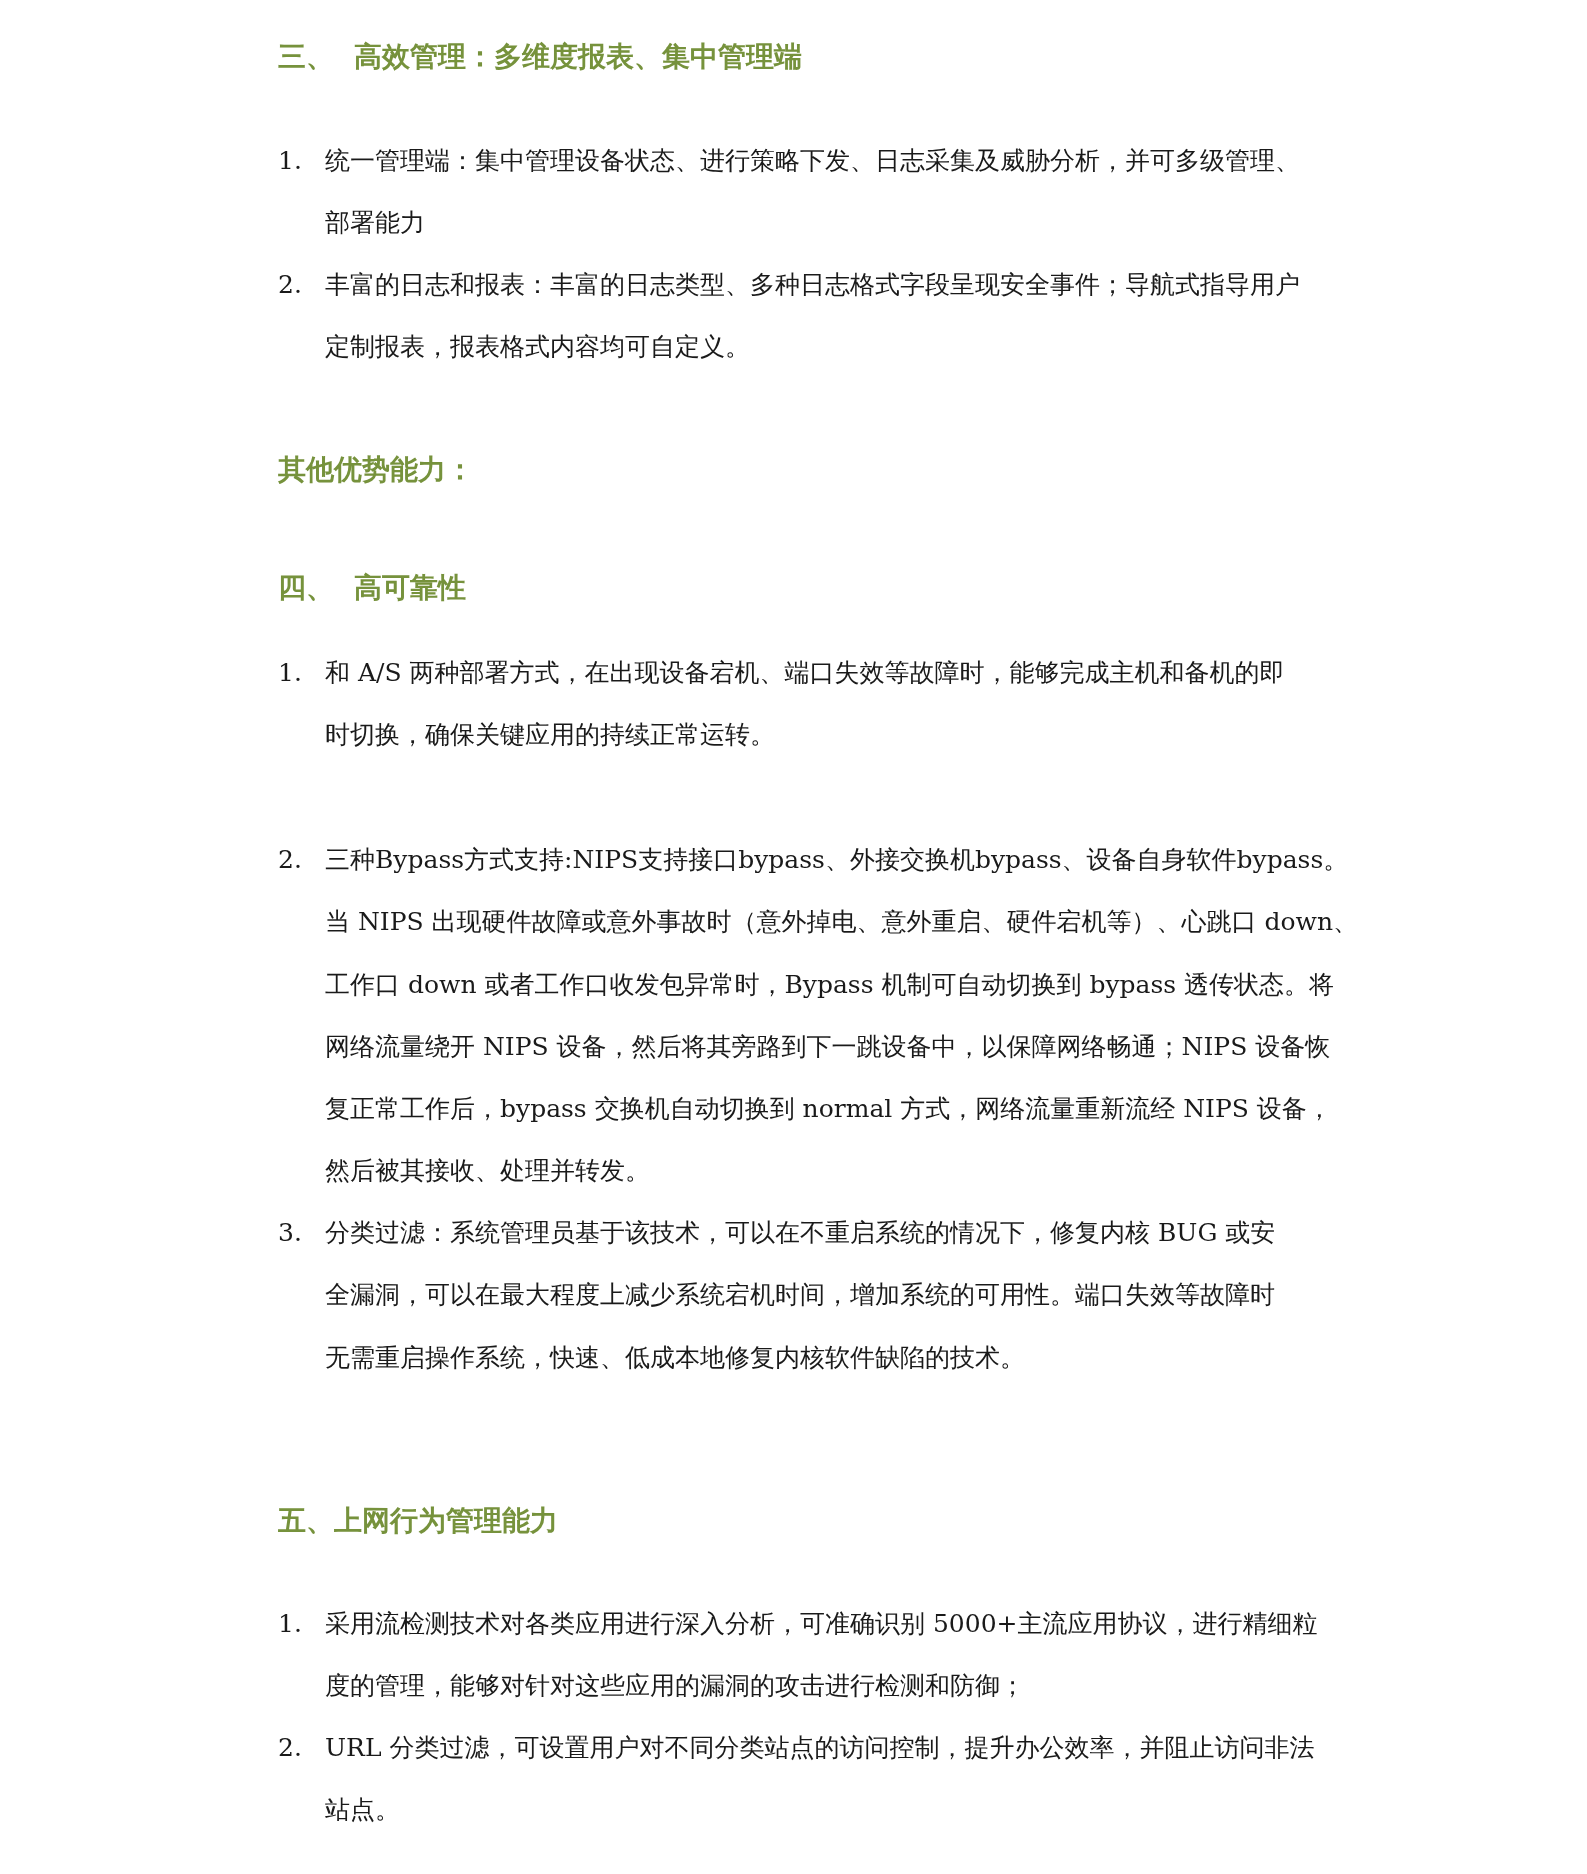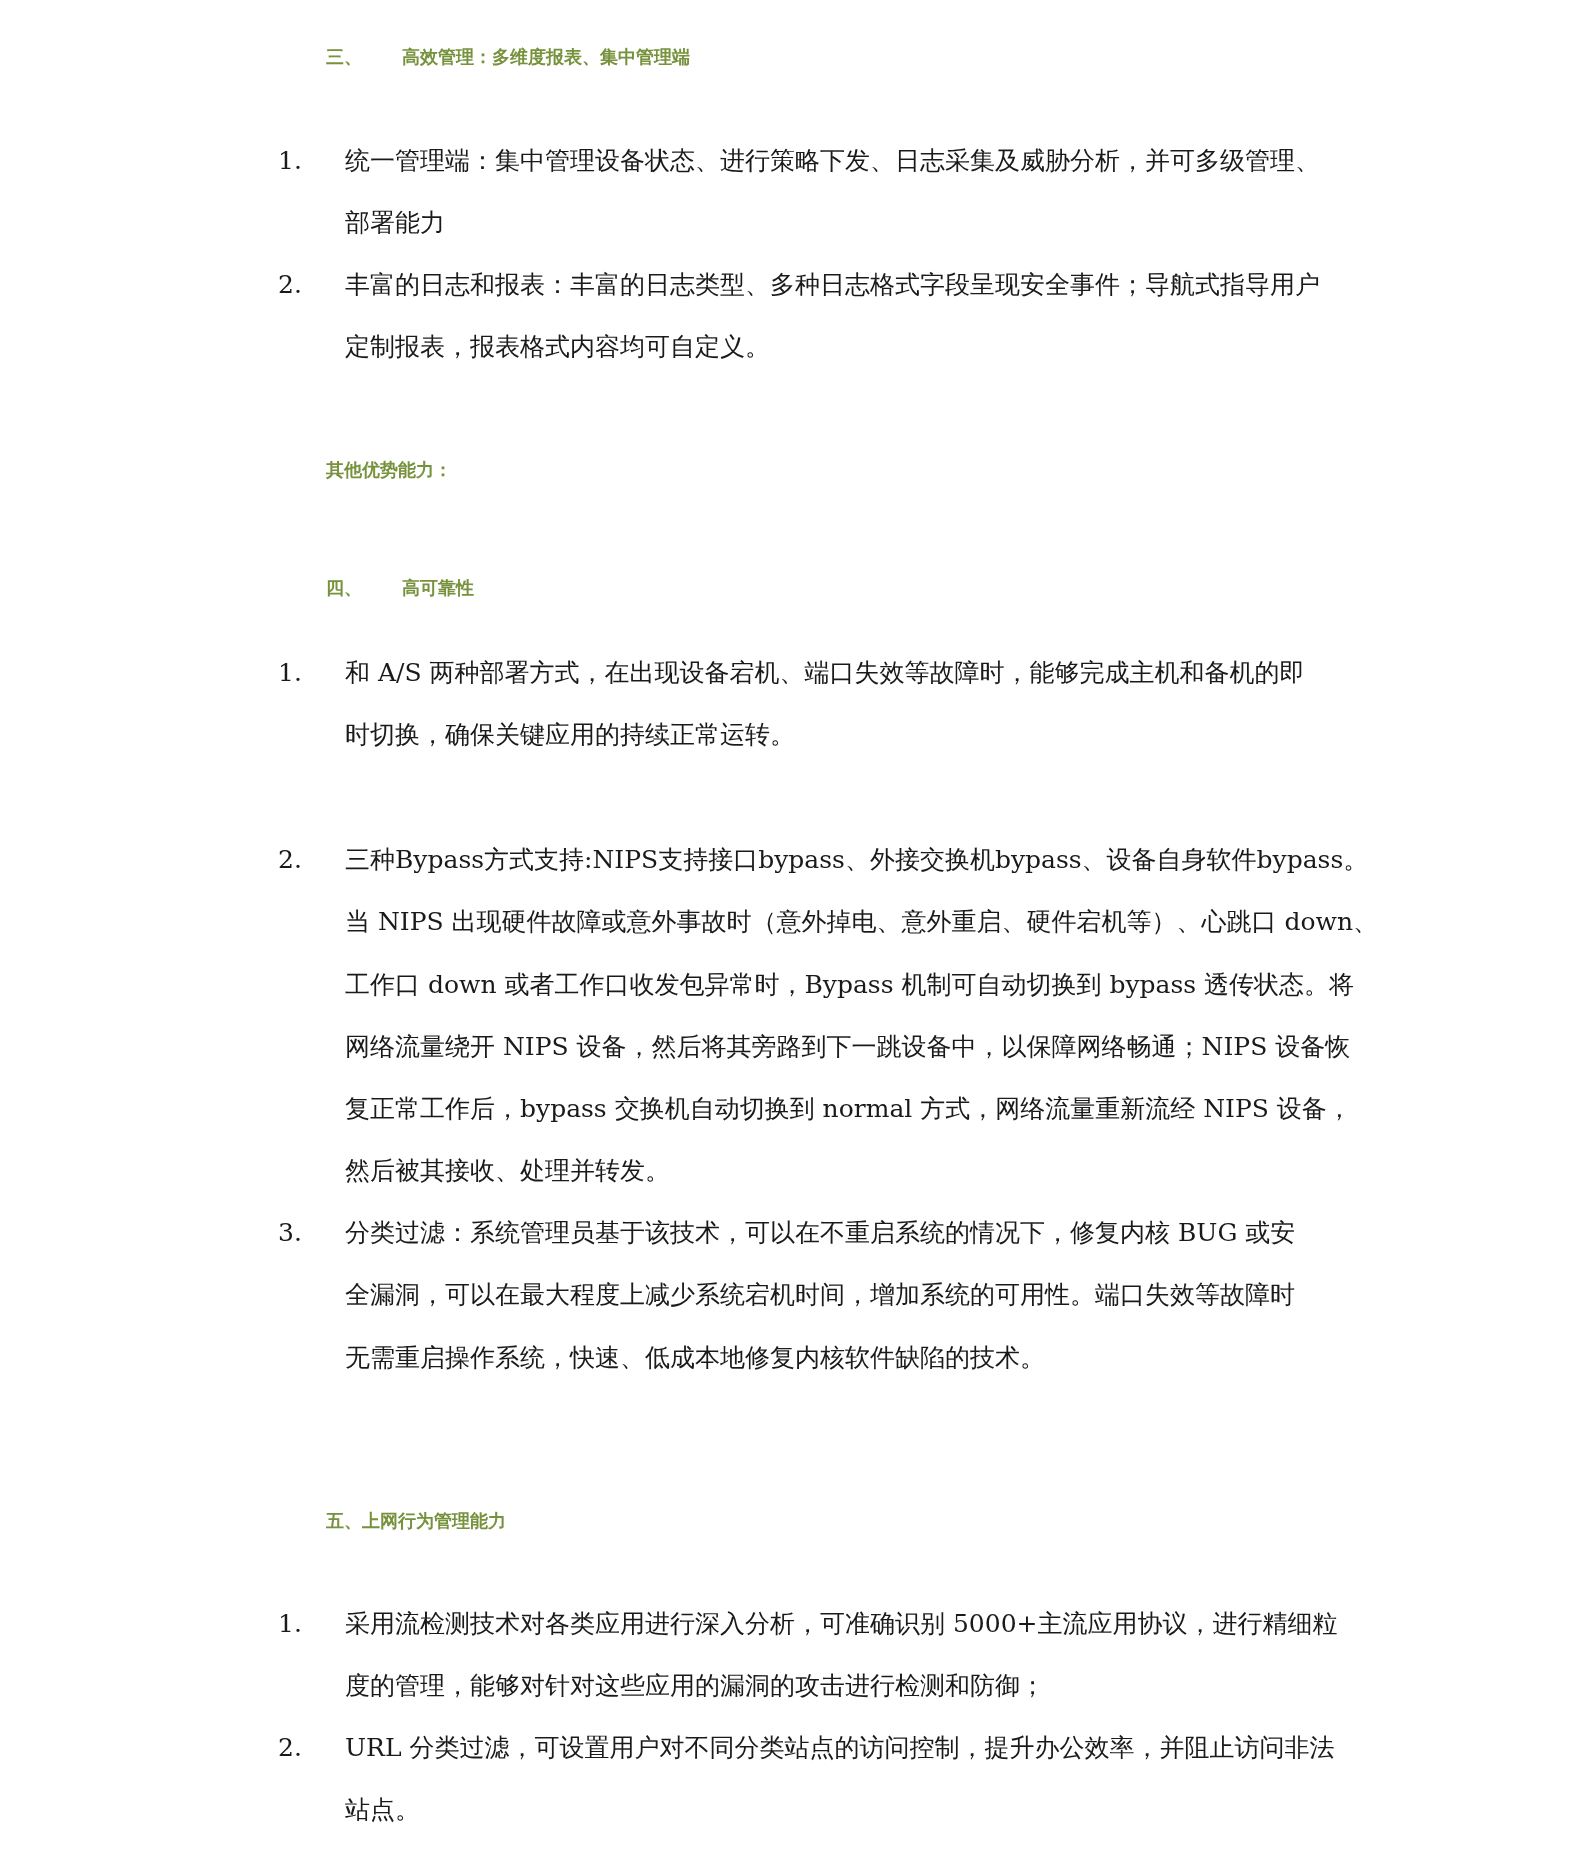--- a/index.html
+++ b/index.html
@@ -20,25 +20,24 @@
       left: 0;
       top: 0;
       width: 1587px;
       height: 1874px;
     }
     .heading {
       position: absolute;
       left: 278px;
       color: #76923c;
       font-weight: bold;
-      font-size: 18px;
+      font-size: 28px;
       line-height: 36px;
       white-space: nowrap;
       font-family: "DejaVu Sans", "Liberation Sans", sans-serif;
-      margin-left: 48px;
     }
     .heading .num {
       display: inline-block;
       width: 76px;
     }
     .heading .num.tight {
       width: auto;
     }
     .item {
       position: absolute;
@@ -56,21 +55,20 @@
     .item .text {
       display: block;
       margin-left: 47px;
       text-align: justify;
       text-align-last: left;
     }
     .item .line {
       display: block;
       white-space: nowrap;
       height: 62.3px;
-      margin-left: 20px;
     }
   </style>
 </head>
 <body>
 
 <div class="page">
 
   <div class="heading" style="top:39px;">
     <span class="num">三、</span><span>高效管理：多维度报表、集中管理端</span>
   </div>

